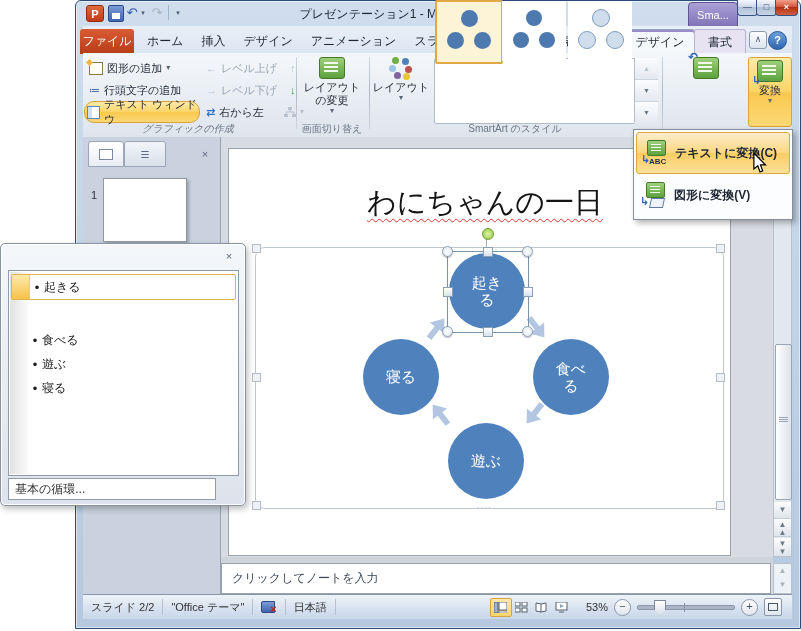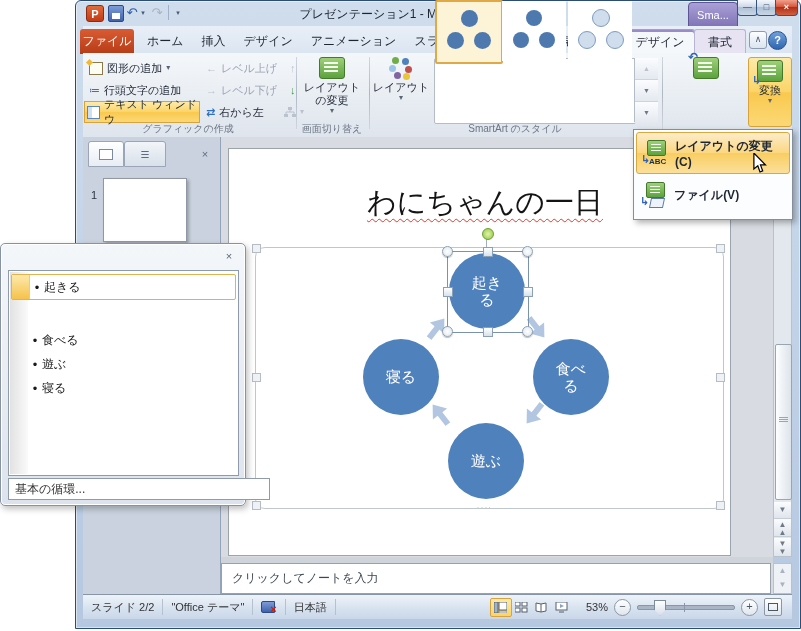--- a/index.html
+++ b/index.html
@@ -41,21 +41,21 @@
   .helpbtn{position:absolute;left:768px;top:31px;width:17px;height:17px;border-radius:50%;
            background:linear-gradient(#6fa0dc,#2f66b0);border:1px solid #24518e;color:#fff;
            font-weight:bold;font-size:11px;text-align:center;line-height:17px;}
   
   .ribbon{position:absolute;left:83px;top:53px;width:709px;height:84px;
           background:linear-gradient(#f4f7fa,#e7ecf2 60%,#dfe5ed);border-bottom:1px solid #b9c2cf;}
   .grouplabel{position:absolute;top:122px;font-size:10px;color:#6b7685;text-align:center;}
   .gdiv{position:absolute;top:57px;width:1px;height:72px;background:linear-gradient(#cfd6df,#aeb7c4,#cfd6df);}
   .sbtn{position:absolute;height:20px;display:flex;align-items:center;gap:4px;font-size:11px;color:#1e2633;padding-left:2px;}
   .sbtn.disabled{color:#98a3b2;}
-  .hl{background:linear-gradient(#fdeaa9,#fbd466 50%,#f9c94f 51%,#fbd876);border:1px solid #d8a33c;border-radius:0;}
+  .hl{background:linear-gradient(#fdeaa9,#fbd466 50%,#f9c94f 51%,#fbd876);border:1px solid #d8a33c;border-radius:10px;}
   .bigbtn{position:absolute;top:57px;height:68px;display:flex;flex-direction:column;align-items:center;
           justify-content:flex-start;font-size:11px;color:#1e2633;text-align:center;border-radius:3px;}
   .bigbtn .lbl{line-height:1.2;margin-top:2px;}
   .dd8{font-size:8px;color:#5a6675;line-height:1;}
   .greendoc{width:24px;height:20px;background:linear-gradient(#9ed07a,#5ca23e);border:1px solid #44792c;
             border-radius:3px;position:relative;}
   .greendoc i{position:absolute;left:4px;width:14px;height:2px;background:#f2f9ec;}
   .gal{position:absolute;left:434px;top:58px;width:200px;height:64px;background:#fff;border:1px solid #b4bcc8;border-radius:2px;}
   .galcell{position:absolute;top:1px;width:64px;height:60px;background:#fff;}
   .galcell.sel{background:#fdf3d7;border:2px solid #e0a945;border-radius:2px;margin:-1px;}
@@ -134,21 +134,21 @@
             background:linear-gradient(#f4f7fa,#dde3ec);border:1px solid #8793a5;border-radius:5px;
             box-shadow:inset 0 0 0 1px #fff, 2px 3px 6px rgba(0,0,0,.25);box-sizing:border-box;}
   .tp-title{position:absolute;left:12px;top:6px;font-weight:bold;font-size:12px;color:#1d3a6e;}
   .tp-close{position:absolute;left:219px;top:5px;width:18px;height:15px;text-align:center;color:#5a6675;font-size:11px;line-height:15px;}
   .tp-list{position:absolute;left:7px;top:26px;width:231px;height:206px;background:#fff;border:1px solid #8f9aab;box-sizing:border-box;}
   .tp-gutter{position:absolute;left:1px;top:1px;width:18px;height:202px;background:linear-gradient(90deg,#e2e2e2,#fafafa);}
   .tp-row{position:absolute;display:flex;align-items:center;font-size:12px;color:#1a1a1a;}
   .tp-row .b{width:14px;text-align:center;font-size:13px;}
   .tp-row1{left:2px;top:3px;width:225px;height:26px;border:1px solid #e2b24c;border-radius:2px;background:#fff;box-sizing:border-box;}
   .tp-row1 .gut{width:17px;height:100%;background:linear-gradient(#fde9ad,#f6c24a);border-right:1px solid #e8cc82;flex:0 0 17px;}
-  .tp-footer{position:absolute;left:7px;top:234px;width:262px;height:22px;background:#fff;border:1px solid #8f9aab;
+  .tp-footer{position:absolute;left:7px;top:234px;width:208px;height:22px;background:#fff;border:1px solid #8f9aab;
              box-sizing:border-box;font-size:12px;color:#333;line-height:20px;padding-left:6px;}
   
   .cursor{position:absolute;z-index:60;}
 </style>
 </head>
 <body>
 
 <div id="canvas">
 
   <div class="win"></div>
@@ -216,21 +216,21 @@
   </div>
   <div class="sbtn" style="left:282px;top:102px;">
     <svg width="12" height="10">
         <rect x="4" y="0" width="4" height="3" fill="#b9c2cd"></rect>
         <rect x="0" y="7" width="4" height="3" fill="#b9c2cd"></rect>
         <rect x="8" y="7" width="4" height="3" fill="#b9c2cd"></rect>
         <path d="M6 3v2M2 7V5h8v2" stroke="#b9c2cd" fill="none"></path>
       </svg>
     <span class="dd8" style="color:#b9c2cd;">▾</span>
   </div>
-  <div class="grouplabel" style="left:83px;width:210px;">グラフィックの作成</div>
+  <div class="grouplabel" style="left:83px;width:210px;font-style:italic;">グラフィックの作成</div>
   <div class="gdiv" style="left:296px;"></div>
 
   <div class="bigbtn" style="left:299px;width:66px;">
     <span class="greendoc">
         <i style="top:4px;"></i>
         <i style="top:8px;"></i>
         <i style="top:12px;"></i>
       </span>
     <span class="lbl" style="width:66px;">レイアウトの変更</span>
     <span class="dd8">▾</span>
@@ -441,33 +441,33 @@
     <div class="mitem hot">
       <span class="micon">
         <span class="gd">
             <i style="top:3px;"></i>
             <i style="top:6px;"></i>
             <i style="top:9px;"></i>
           </span>
         <b class="bar">↳</b>
         <b class="abc">ABC</b>
       </span>
-      <span>レイアウトの変更(C)</span>
+      <span>テキストに変換(C)</span>
     </div>
     <div class="mitem">
       <span class="micon">
         <span class="gd">
             <i style="top:3px;"></i>
             <i style="top:6px;"></i>
             <i style="top:9px;"></i>
           </span>
         <b class="bar">↳</b>
         <i class="shp"></i>
       </span>
-      <span>ファイル(V)</span>
+      <span>図形に変換(V)</span>
     </div>
   </div>
 
   <div class="cursor" style="left:752px;top:153px;">
     <svg width="16" height="22" viewBox="0 0 12 18">
         <polygon points="1,0 1,13 4.2,10.5 6,15.5 8.2,14.6 6.4,9.8 10.5,9.8" fill="#fff" stroke="#000" stroke-width="1"></polygon>
       </svg>
   </div>
 
   <div class="textpane">

